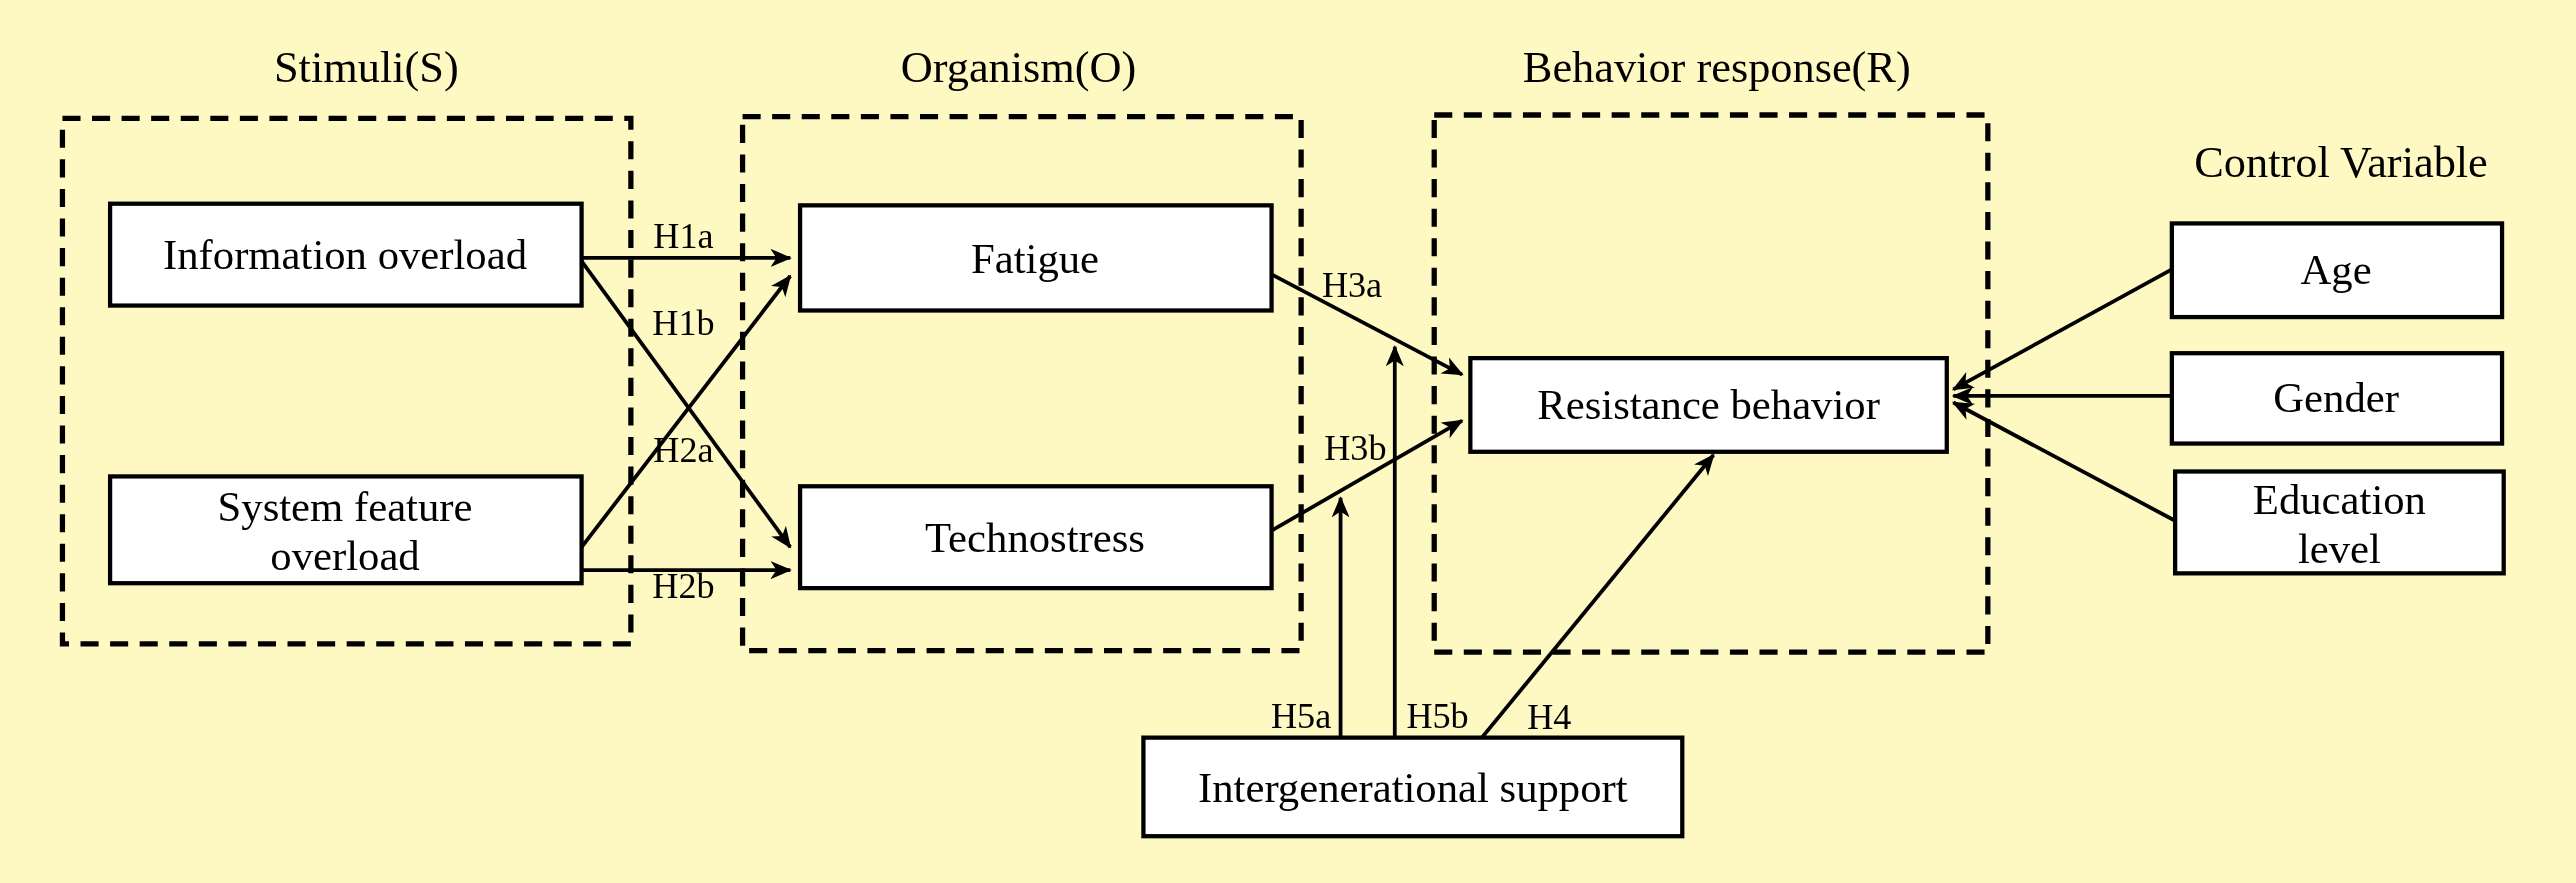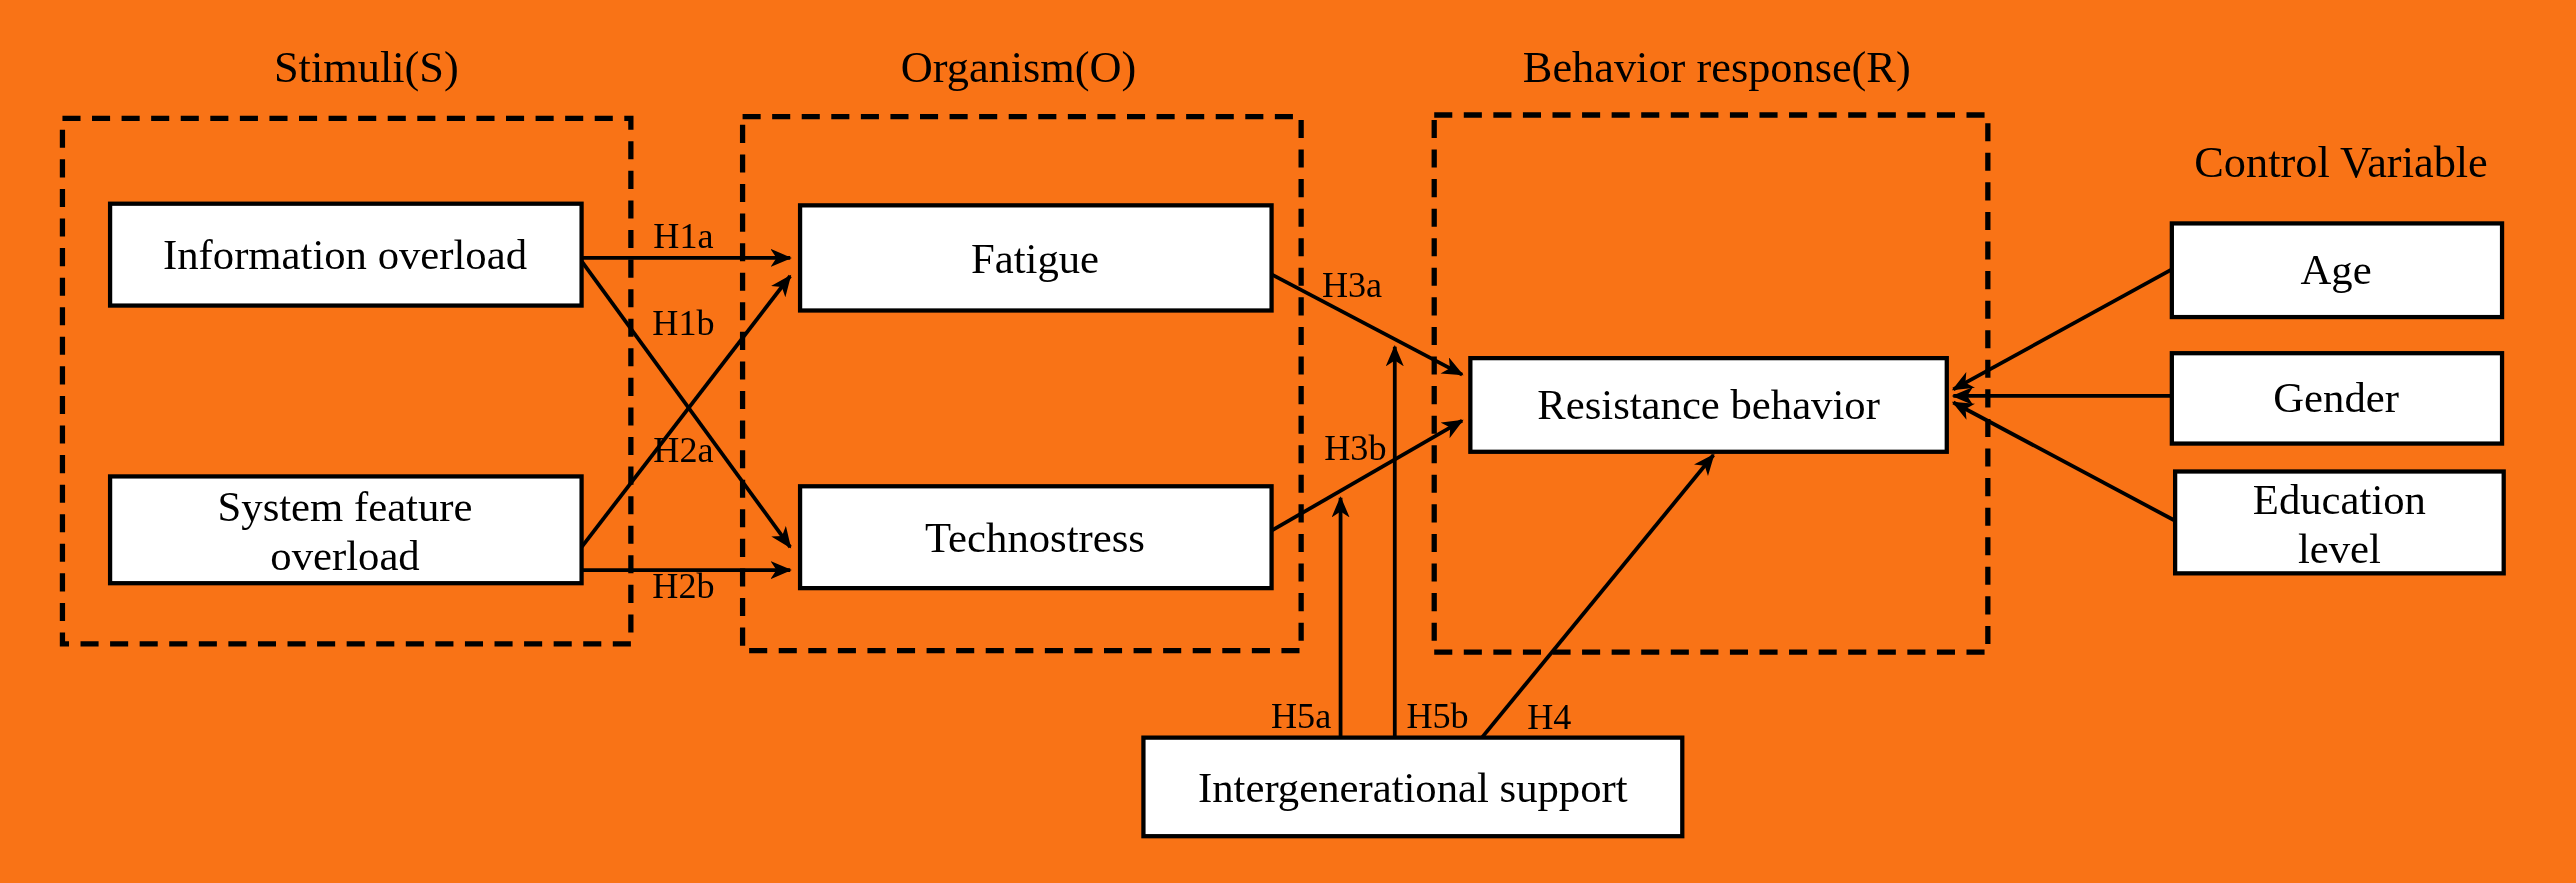--- a/index.html
+++ b/index.html
@@ -2,21 +2,21 @@
 <html style="font-size:11.7px"><head>
 <meta charset="utf-8">
 <style>
   html, body {
     margin: 0;
     padding: 0;
     background: #ffffff;
   }
   .diagram-wrap {
     width: 100%;
-    background: #f97316;
+    background: #fef9c3;
   }
   svg {
     display: block;
     width: 100%;
     height: auto;
   }
   .group-title {
     font-family: "Liberation Serif", "DejaVu Serif", serif;
     font-size: 27px;
     fill: #000000;

